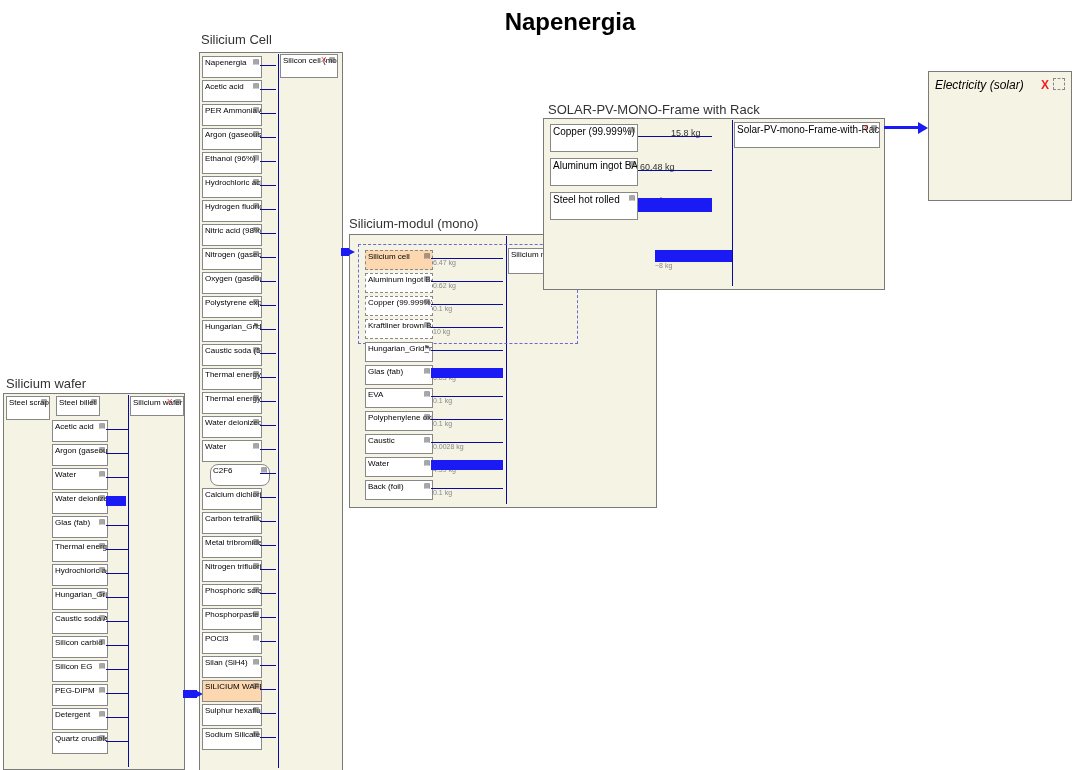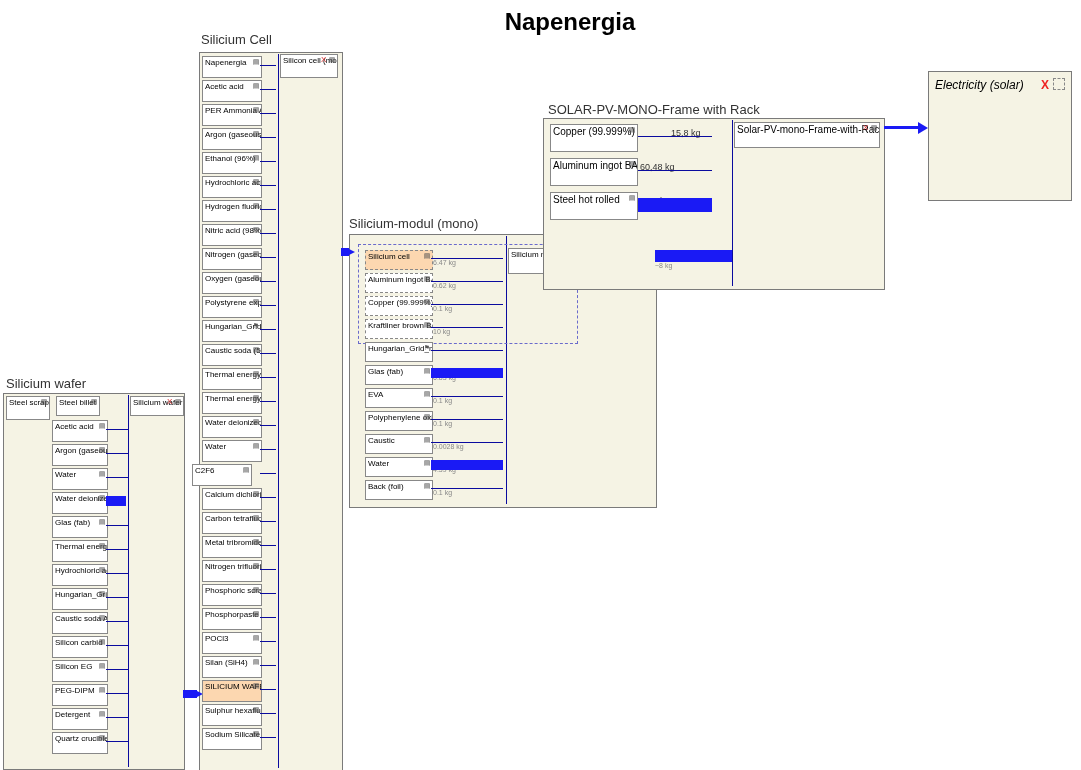--- a/index.html
+++ b/index.html
@@ -136,21 +136,21 @@
     <div class="cell" style="left:202px;top:344px;width:54px;height:18px;"><span>Caustic soda (50% mix)</span><span class="icn">▤</span></div>
     <div class="tick" style="left:260px;top:353px;width:16px;"></div>
     <div class="cell" style="left:202px;top:368px;width:54px;height:18px;"><span>Thermal energy from natural gas</span><span class="icn">▤</span></div>
     <div class="tick" style="left:260px;top:377px;width:16px;"></div>
     <div class="cell" style="left:202px;top:392px;width:54px;height:18px;"><span>Thermal energy from light fuel oil</span><span class="icn">▤</span></div>
     <div class="tick" style="left:260px;top:401px;width:16px;"></div>
     <div class="cell" style="left:202px;top:416px;width:54px;height:18px;"><span>Water deionized</span><span class="icn">▤</span></div>
     <div class="tick" style="left:260px;top:425px;width:16px;"></div>
     <div class="cell" style="left:202px;top:440px;width:54px;height:18px;"><span>Water</span><span class="icn">▤</span></div>
     <div class="tick" style="left:260px;top:449px;width:16px;"></div>
-    <div class="cell" style="left:192px;top:464px;width:54px;height:18px;"><span>C2F6</span><span class="icn">▤</span></div>
+    <div class="cell" style="left:210px;top:464px;width:54px;height:18px;border-radius:8px;"><span>C2F6</span><span class="icn">▤</span></div>
     <div class="tick" style="left:260px;top:473px;width:16px;"></div>
     <div class="cell" style="left:202px;top:488px;width:54px;height:18px;"><span>Calcium dichloride</span><span class="icn">▤</span></div>
     <div class="tick" style="left:260px;top:497px;width:16px;"></div>
     <div class="cell" style="left:202px;top:512px;width:54px;height:18px;"><span>Carbon tetrafluoride</span><span class="icn">▤</span></div>
     <div class="tick" style="left:260px;top:521px;width:16px;"></div>
     <div class="cell" style="left:202px;top:536px;width:54px;height:18px;"><span>Metal tribromide</span><span class="icn">▤</span></div>
     <div class="tick" style="left:260px;top:545px;width:16px;"></div>
     <div class="cell" style="left:202px;top:560px;width:54px;height:18px;"><span>Nitrogen trifluoride</span><span class="icn">▤</span></div>
     <div class="tick" style="left:260px;top:569px;width:16px;"></div>
     <div class="cell" style="left:202px;top:584px;width:54px;height:18px;"><span>Phosphoric scrap</span><span class="icn">▤</span></div>

